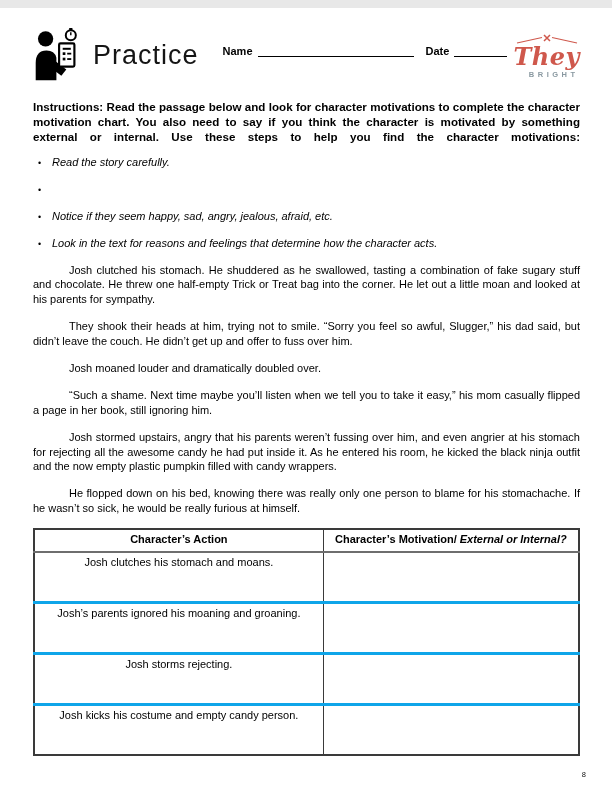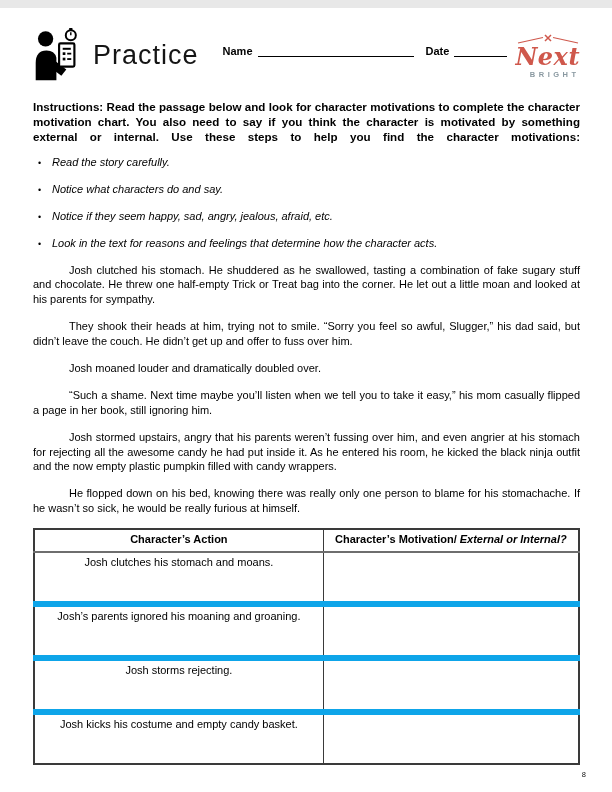--- a/index.html
+++ b/index.html
@@ -71,21 +71,21 @@
     table-layout:fixed;
   }
   .motivation-table th, .motivation-table td {
     font-size:11px; text-align:center; vertical-align:top;
     padding:3px 6px;
   }
   .motivation-table th {
     font-weight:bold; height:15px;
     border-bottom:2px solid #6e6e6e;
   }
-  .motivation-table td { height:42px; border-bottom:6px solid #0ea5e9; }
+  .motivation-table td { height:42px; border-bottom:3px solid #0ea5e9; }
   .motivation-table tr:last-child td { border-bottom:none; }
   .col-action { width:50.6%; border-right:1.5px solid #3a3a3a; }
   .hdr-italic { font-style:italic; }
 
   
   .page-number {
     position:absolute; right:26px; top:762px;
     font-size:7.5px; color:#111;
   }
 </style>
@@ -119,35 +119,34 @@
       <span class="date-label">Date</span>
       <span class="fill-line date-line"></span>
     </div>
 
     <div class="logo">
       <svg class="logo-sparkle" width="62" height="10" viewBox="0 0 62 10" aria-hidden="true">
         <path d="M1 9 L26 3.5" stroke="#cf584c" stroke-width="1.1" fill="none"></path>
         <path d="M36 3.5 L61 9" stroke="#cf584c" stroke-width="1.1" fill="none"></path>
         <path d="M28 1 L34 7 M34 1 L28 7" stroke="#cf584c" stroke-width="1.5" fill="none"></path>
       </svg>
-      <div class="logo-script" style="color:#cf584c;">Next</div>
+      <div class="logo-script" style="color:#cf584c;">They</div>
       <div class="logo-sub" style="color:#8a99a1;">BRIGHT</div>
     </div>
   </div>
 
   <div class="instructions">Instructions: Read the passage below and look for character motivations to complete the character motivation chart. You also need to say if you think the character is motivated by something external or internal. Use these steps to help you find the character motivations:</div>
 
   <ul class="steps">
     <li>
       <span class="bullet">•</span>
       <span>Read the story carefully.</span>
     </li>
     <li>
       <span class="bullet">•</span>
-      <span>Notice what characters do and say.</span>
     </li>
     <li>
       <span class="bullet">•</span>
       <span>Notice if they seem happy, sad, angry, jealous, afraid, etc.</span>
     </li>
     <li>
       <span class="bullet">•</span>
       <span>Look in the text for reasons and feelings that determine how the character acts.</span>
     </li>
   </ul>
@@ -173,21 +172,21 @@
     </tr>
     <tr>
       <td class="col-action">Josh’s parents ignored his moaning and groaning.</td>
       <td></td>
     </tr>
     <tr>
       <td class="col-action">Josh storms rejecting.</td>
       <td></td>
     </tr>
     <tr>
-      <td class="col-action">Josh kicks his costume and empty candy basket.</td>
+      <td class="col-action">Josh kicks his costume and empty candy person.</td>
       <td></td>
     </tr>
   </tbody>
     </table>
 
   <div class="page-number">8</div>
 
 </div>
 
 </body></html>

